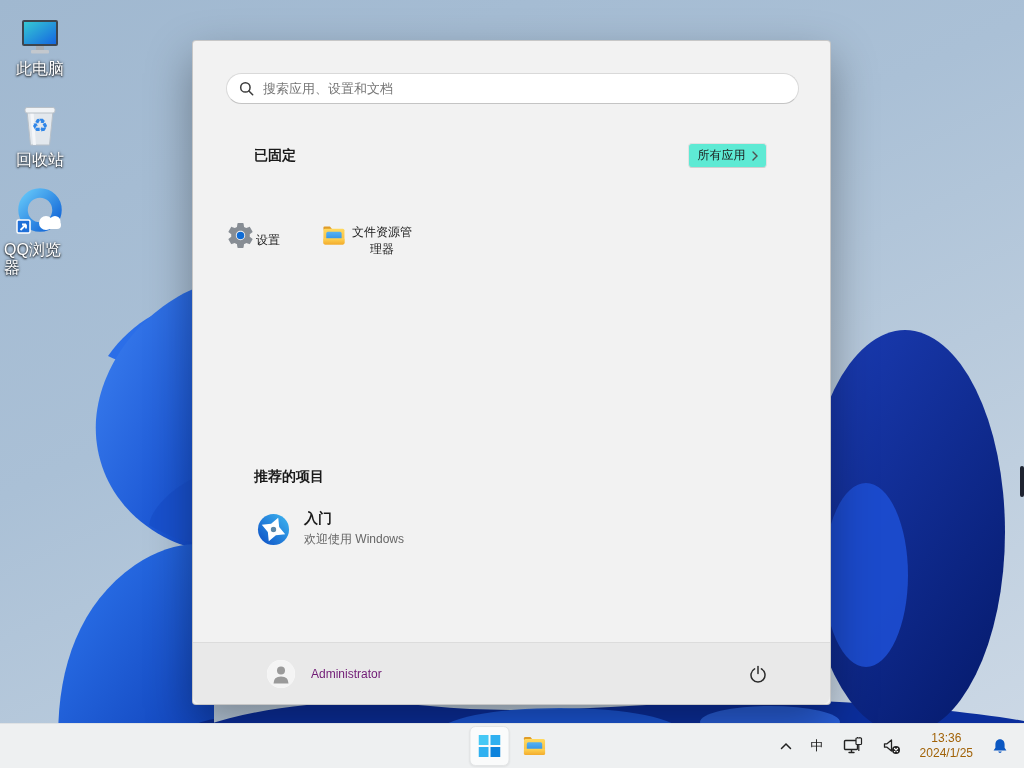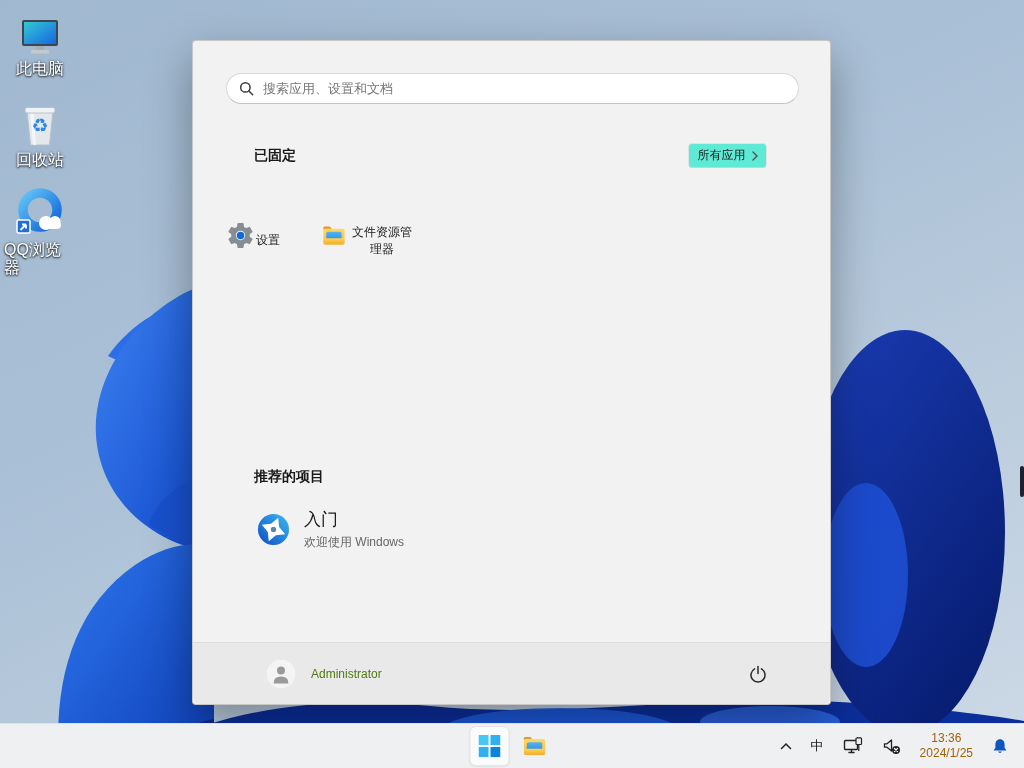--- a/index.html
+++ b/index.html
@@ -62,33 +62,33 @@
     width:96px; height:86px; border-radius:6px; display:flex; flex-direction:row;
     align-items:center; padding-top:9px; cursor:pointer;
   }
   .pin-app .lbl { margin-top:10px; font-size:12px; color:#1b1b1b; text-align:center; }
 
   .reco-item {
     position:absolute; left:48px; top:462px; width:300px; height:52px;
     border-radius:6px; display:flex; align-items:center; padding-left:16px; cursor:pointer;
   }
   .reco-text { margin-left:14px; }
-  .reco-title { font-size:17px; color:#1a1a1a; }
+  .reco-title { font-size:14px; color:#1a1a1a;font-weight:bold; }
   .reco-sub { font-size:12px; color:#666; margin-top:3px; }
 
   .menu-footer {
     position:absolute; left:0; right:0; bottom:0; height:62px;
     background:#e9e9e9; border-top:1px solid #dcdcdc;
     border-radius:0 0 8px 8px; display:flex; align-items:center;
   }
   .user-chip { display:flex; align-items:center; margin-left:66px; gap:16px;
     padding:5px 8px; border-radius:5px; cursor:pointer; }
   .avatar { width:28px; height:28px; border-radius:50%; background:#fdfdfd;
     overflow:hidden; display:flex; align-items:center; justify-content:center; }
-  .user-name { font-size:12px; color:#4d7c0f; }
+  .user-name { font-size:12px; color:#701a75; }
   .power-btn { position:absolute; right:55px; top:50%; transform:translateY(-50%);
     width:34px; height:34px; border-radius:5px; display:flex; align-items:center;
     justify-content:center; cursor:pointer; }
 
   
   .taskbar {
     position:absolute; left:0; right:0; bottom:0; height:45px; z-index:6;
     background:#eef0f1; border-top:1px solid #dfe2e4;
   }
   .tb-center { position:absolute; left:50%; top:0; height:100%;

